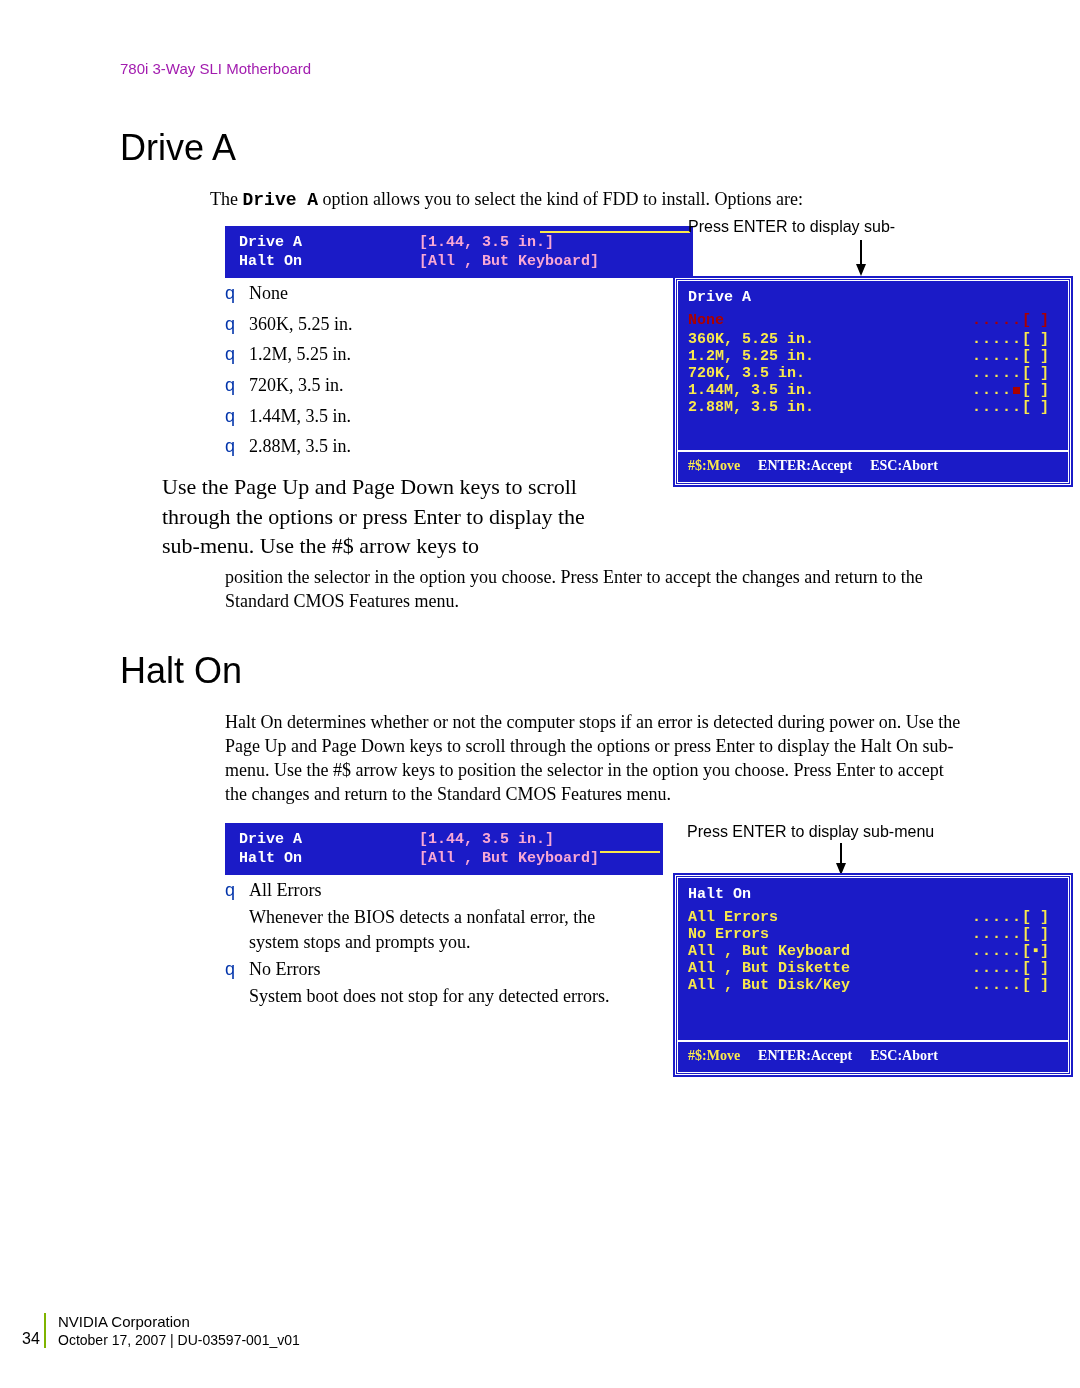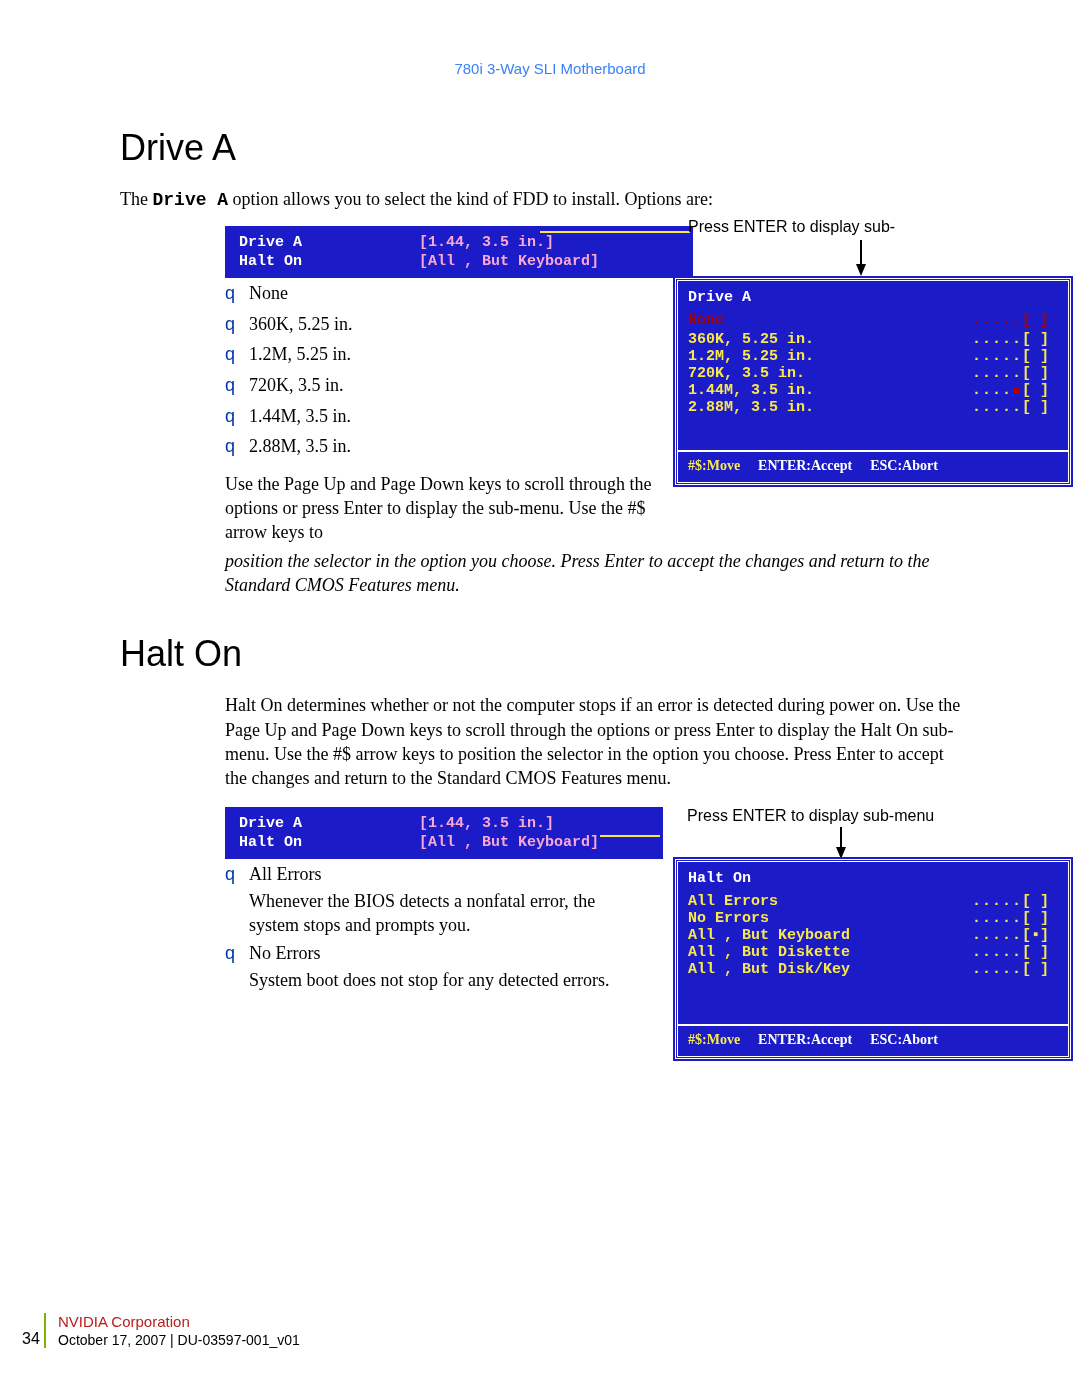--- a/index.html
+++ b/index.html
@@ -11,33 +11,33 @@
     height: 1388px;
     position: relative;
     color: #000;
   }
   .page {
     padding: 60px 100px 40px 120px;
   }
   .header-small {
     font-family: Arial, Helvetica, sans-serif;
     font-size: 15px;
-    color: #3b82f6;
+    color: #a21caf;
     margin-bottom: 50px;
-    text-align: center;
   }
   h2.section {
     font-family: Arial, Helvetica, sans-serif;
     font-size: 36px;
     font-weight: 400;
     margin: 24px 0 18px 0;
   }
   .body-text {
     font-size: 18px;
     line-height: 1.35;
+    margin-left: 90px;
     margin-right: 10px;
   }
   .mono-bold {
     font-family: 'Courier New', monospace;
     font-weight: bold;
   }
   .bios-row {
     margin-left: 105px;
     margin-top: 8px;
     margin-bottom: 8px;
@@ -105,36 +105,36 @@
     border-top: 2px solid #fff;
     padding: 6px 10px 8px 10px;
     display:flex;
     gap: 18px;
     font-size: 14px;
     font-family: Liberation Serif, serif;
   }
   .sub-box .kbar .kmove { color:#f9e84c; }
   .sub-box .kbar .key { color:#fff; }
   .wrap-text {
-    font-size:18px;
+    font-size:22px;
     line-height:1.35;
-    margin-left:105px;
+    margin-left:42px;
     width: 430px;
   }
   .nv-side {
     position:absolute;
     left: 44px;
     bottom: 40px;
     width: 640px;
     border-left: 2px solid #7fb400;
     padding-left: 12px;
     font-family: Arial, Helvetica, sans-serif;
     font-size: 14px;
   }
-  .nv-side .corp { color:#b91c1c; font-size:15px; margin-bottom:2px; }
+  .nv-side .corp { color:#000000; font-size:15px; margin-bottom:2px; }
   .page-num {
     position:absolute;
     left: 22px;
     bottom: 40px;
     font-family: Arial, sans-serif;
     font-size: 16px;
   }
   .marker {
     position:absolute;
     width:7px; height:7px; background:#a00;
@@ -241,21 +241,21 @@
       <div class="kbar">
         <span class="kmove">#$:Move</span>
         <span class="key">ENTER:Accept</span>
         <span class="key">ESC:Abort</span>
       </div>
     </div>
 
     <div class="wrap-text" style="margin-top:10px;">Use the Page Up and Page Down keys to scroll through the options or press Enter to display the sub-menu. Use the #$ arrow keys to</div>
   </div>
 
-  <div class="body-text" style="margin-left:105px; margin-top:4px;font-style:italic;">position the selector in the option you choose. Press Enter to accept the changes and return to the Standard CMOS Features menu.</div>
+  <div class="body-text" style="margin-left:105px; margin-top:4px;">position the selector in the option you choose. Press Enter to accept the changes and return to the Standard CMOS Features menu.</div>
 
   <h2 class="section" style="margin-top:36px;">Halt On</h2>
 
   <div class="body-text" style="margin-left:105px;">Halt On determines whether or not the computer stops if an error is detected during power on. Use the Page Up and Page Down keys to scroll through the options or press Enter to display the Halt On sub-menu. Use the #$ arrow keys to position the selector in the option you choose. Press Enter to accept the changes and return to the Standard CMOS Features menu.</div>
 
   <div style="position:relative; margin-top:8px; height:60px;">
     <div class="bios-row" style="position:absolute; top:0; left:0; width:410px;">
       <div class="line">
           <span class="label">Drive A</span>
           <span class="val">[1.44, 3.5 in.]</span>

